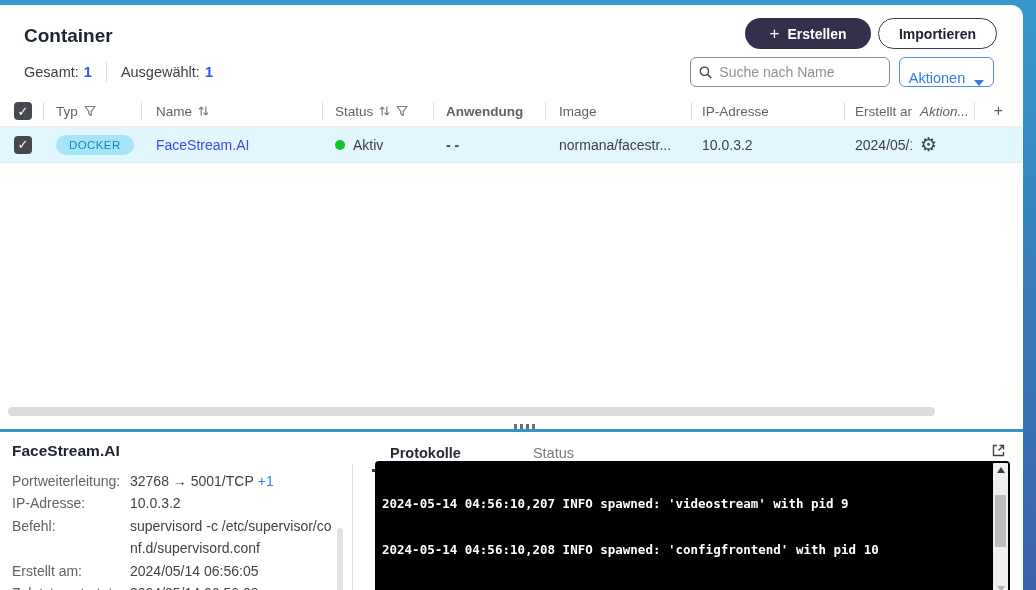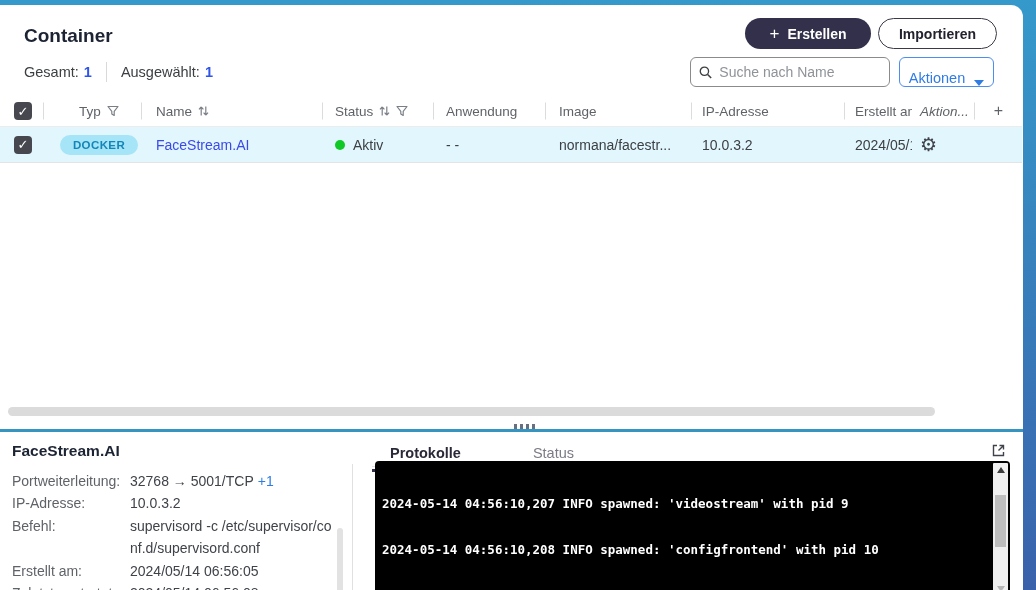--- a/index.html
+++ b/index.html
@@ -53,37 +53,37 @@
   
   .tbl { position:absolute; left:0; top:91px; width:1023px; }
   .tbl-row { display:flex; width:1022px; position:relative; }
   .tbl-head { height:31px; border-bottom:1px solid #ececec; }
   .tbl-body-row { height:36px; background:#e2f6fd; border-bottom:1px solid #e4e4e4; }
   .cell { position:relative; display:flex; align-items:center; overflow:hidden; flex:none; }
   .hd { color:#5f6368; font-size:13.5px; white-space:nowrap; gap:6px; }
   .bd { color:#3c4043; font-size:14px; white-space:nowrap; }
   .sep::after { content:""; position:absolute; right:0; top:50%; transform:translateY(-50%); width:1px; height:17px; background:#dcdcdc; }
   .c-check { width:44px; padding-left:14px; }
-  .c-typ { width:98px; padding-left:12px;justify-content:center; }
+  .c-typ { width:98px; padding-left:12px; }
   .c-name { width:181px; padding-left:14px; }
   .c-status { width:111px; padding-left:12px; }
-  .c-anw { width:112px; padding-left:12px; }
+  .c-anw { width:112px; padding-left:12px;font-weight:bold; }
   .c-img { width:146px; padding-left:13px; }
   .c-ip { width:153px; padding-left:10px; }
   .c-created { width:67px; padding-left:10px; }
   .c-aktion { width:63px; padding-left:8px; }
   .c-plus { width:47px; justify-content:center; }
   .tbl-head .c-aktion { background:#fff;font-style:italic; }
   .checkbox {
     width:18px; height:18px; background:#47474f; border-radius:4px;
     display:flex; align-items:center; justify-content:center; cursor:pointer;
   }
   .checkbox .mark { color:#fff; font-size:13px; line-height:1; }
   .badge-docker {
-    background:#a6e4f7; color:#1286b8; font-size:11.5px; font-weight:bold; letter-spacing:.4px;
+    background:#a6e4f7; color:#1286b8; font-size:11.5px; font-weight:normal; letter-spacing:.4px;
     border-radius:11px; padding:4px 13px; cursor:pointer;
   }
   .link { color:#3b49e8; cursor:pointer; }
   .status-dot { width:10px; height:10px; border-radius:50%; background:#10c927; margin-right:8px; flex:none; }
   .gear { font-size:19px; color:#3f4349; cursor:pointer; line-height:1; }
   .icon-muted { color:#7a7f87; display:inline-flex; }
   .plus-col-btn { font-size:16px; color:#5f6368; cursor:pointer; }
 
   
   .hscroll { position:absolute; left:8px; top:402px; width:927px; height:9px; background:#dbdbdb; border-radius:5px; cursor:pointer; }

